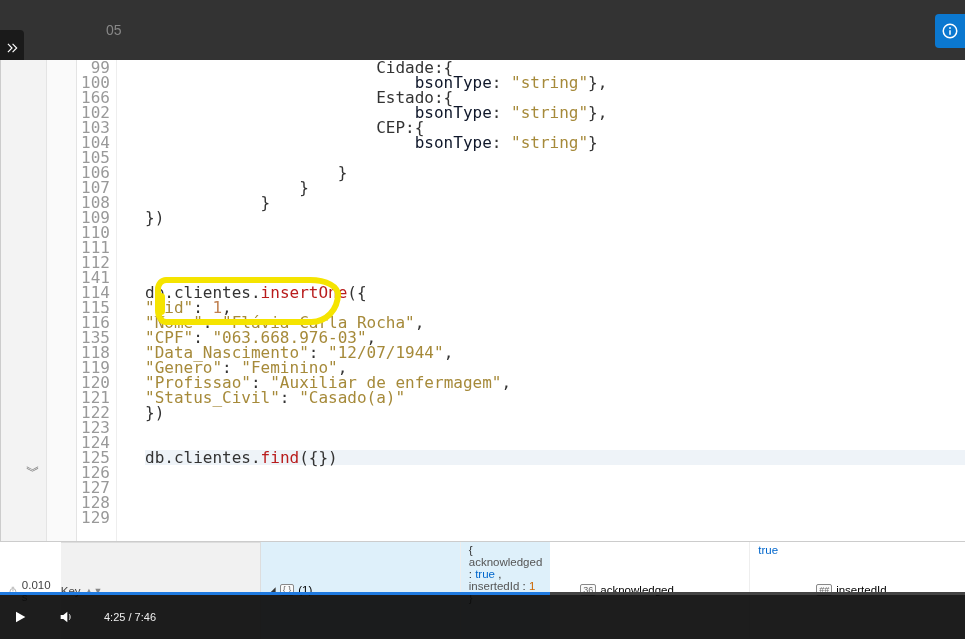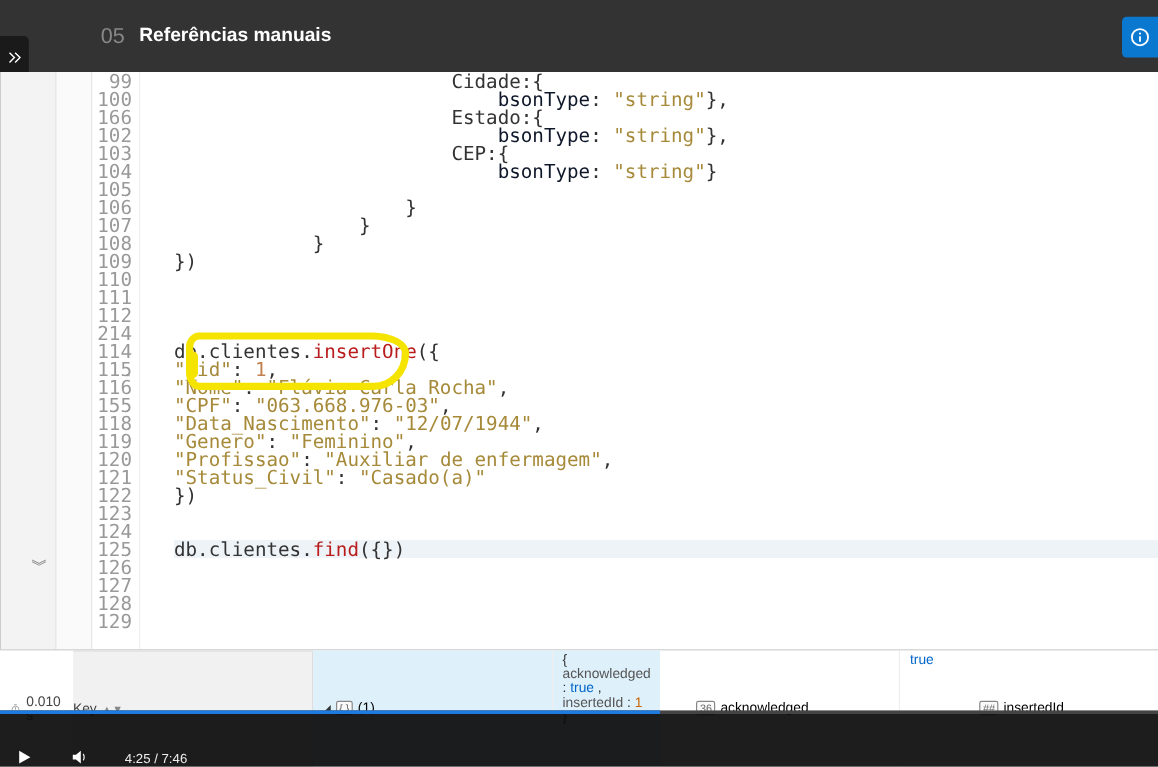--- a/index.html
+++ b/index.html
@@ -29,22 +29,22 @@
     background: #1a1a1a;
     display: flex;
     align-items: center;
     justify-content: center;
     border-radius: 0 4px 4px 0;
     cursor: pointer;
   }
   .top-bar .toggle svg { width: 14px; height: 14px; fill: #fff; }
   .lesson-num {
     color: #888;
-    font-size: 18px;
-    margin-left: 64px;
+    font-size: 14px;
+    margin-left: 86px;
     margin-right: 12px;
   }
   .lesson-title {
     font-weight: 700;
     font-size: 16px;
   }
   .blue-btn {
     position: absolute;
     right: 0;
     top: 14px;
@@ -201,21 +201,21 @@
   .val-num { color: #cc6600; }
 
   .video-controls {
     position: absolute;
     bottom: 0;
     left: 0;
     width: 965px;
     height: 44px;
     background: rgba(10,10,10,0.92);
     display: flex;
-    align-items: flex-end;
+    align-items: center;
     padding: 0 12px;
     color: #fff;
     font-size: 12px;
     gap: 30px;
   }
   .progress-bar {
     position: absolute;
     top: -3px;
     left: 0;
     height: 3px;
@@ -233,21 +233,20 @@
 </head>
 <body>
 
 <div class="top-bar">
   <div class="toggle">
     <svg viewBox="0 0 24 24">
         <path d="M13 5l7 7-7 7M5 5l7 7-7 7" stroke="#fff" stroke-width="2" fill="none"></path>
       </svg>
   </div>
   <span class="lesson-num">05</span>
-  <span class="lesson-title">Referências manuais</span>
   <div class="blue-btn">
     <svg viewBox="0 0 24 24">
         <circle cx="12" cy="12" r="9" fill="none" stroke="#fff" stroke-width="2"></circle>
         <circle cx="12" cy="8" r="1.2" fill="#fff"></circle>
         <rect x="11" y="11" width="2" height="6" fill="#fff"></rect>
       </svg>
   </div>
 </div>
 
 <div class="main">
@@ -267,25 +266,25 @@
             <div class="dash">103</div>
             <div>104</div>
             <div>105</div>
             <div>106</div>
             <div>107</div>
             <div>108</div>
             <div>109</div>
             <div>110</div>
             <div>111</div>
             <div>112</div>
-            <div>214</div>
+            <div>141</div>
             <div class="dash">114</div>
             <div>115</div>
             <div>116</div>
-            <div>155</div>
+            <div>135</div>
             <div>118</div>
             <div>119</div>
             <div>120</div>
             <div>121</div>
             <div>122</div>
             <div>123</div>
             <div>124</div>
             <div>125</div>
             <div>126</div>
             <div>127</div>

